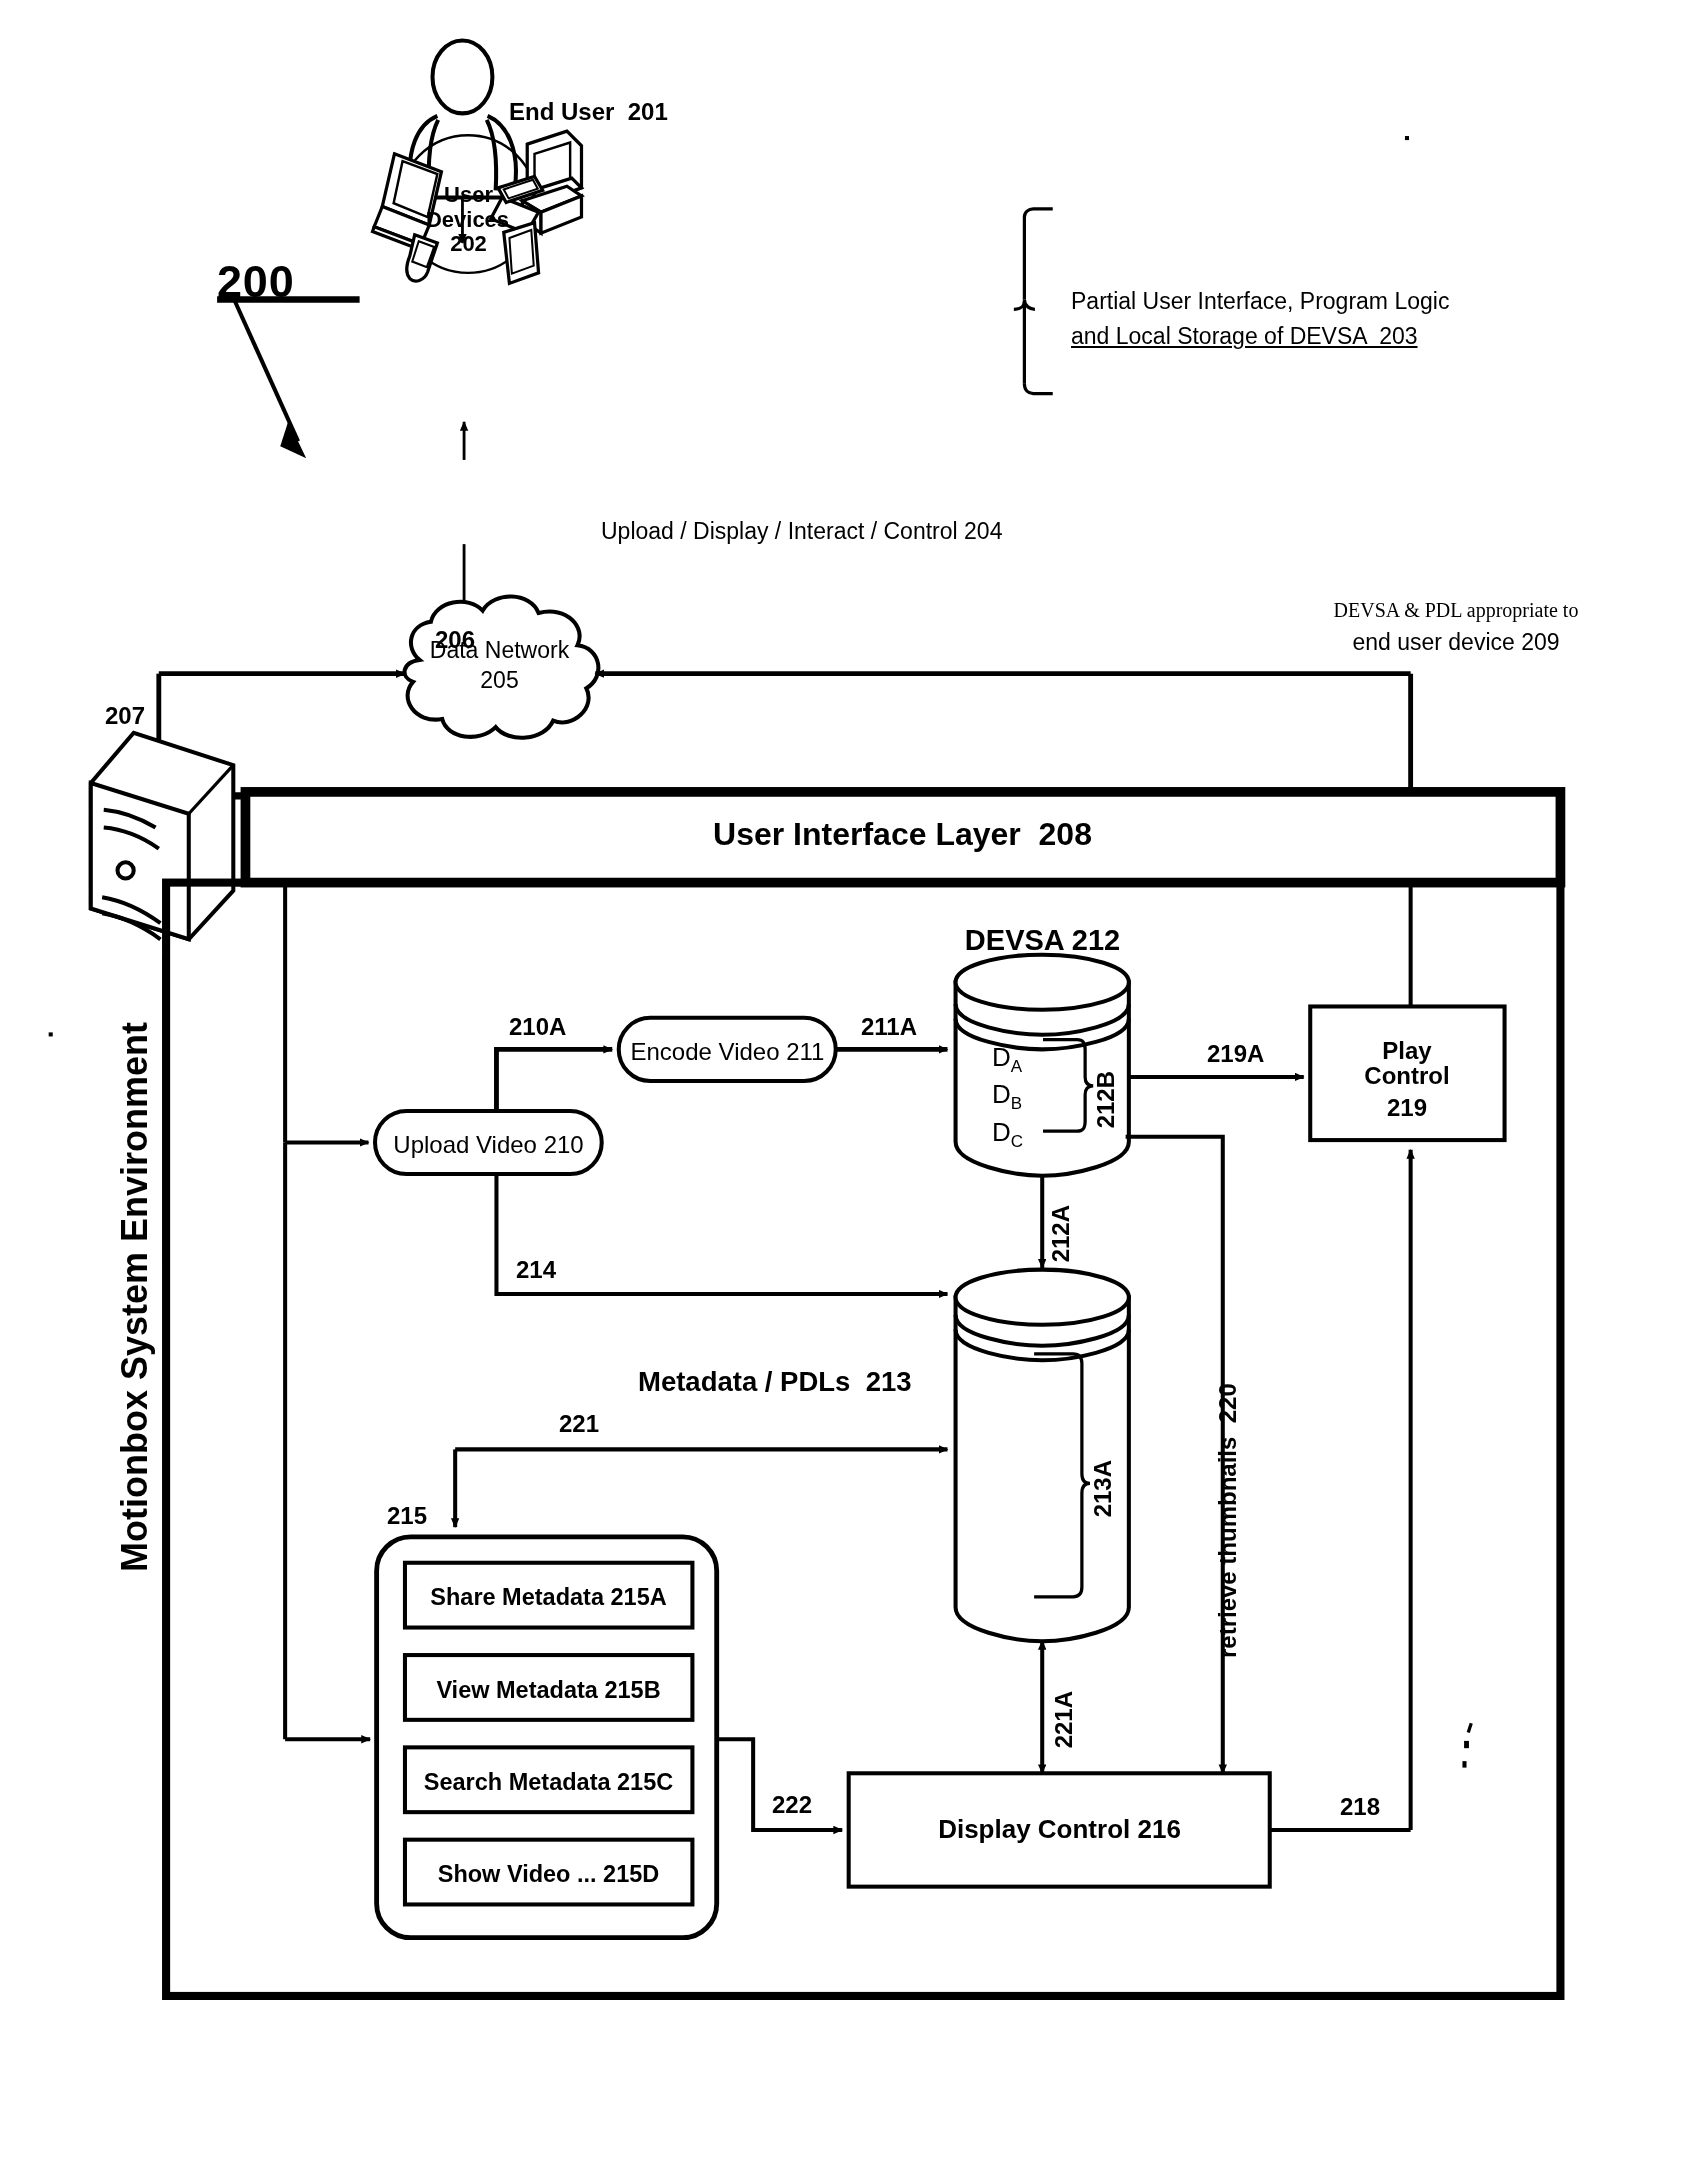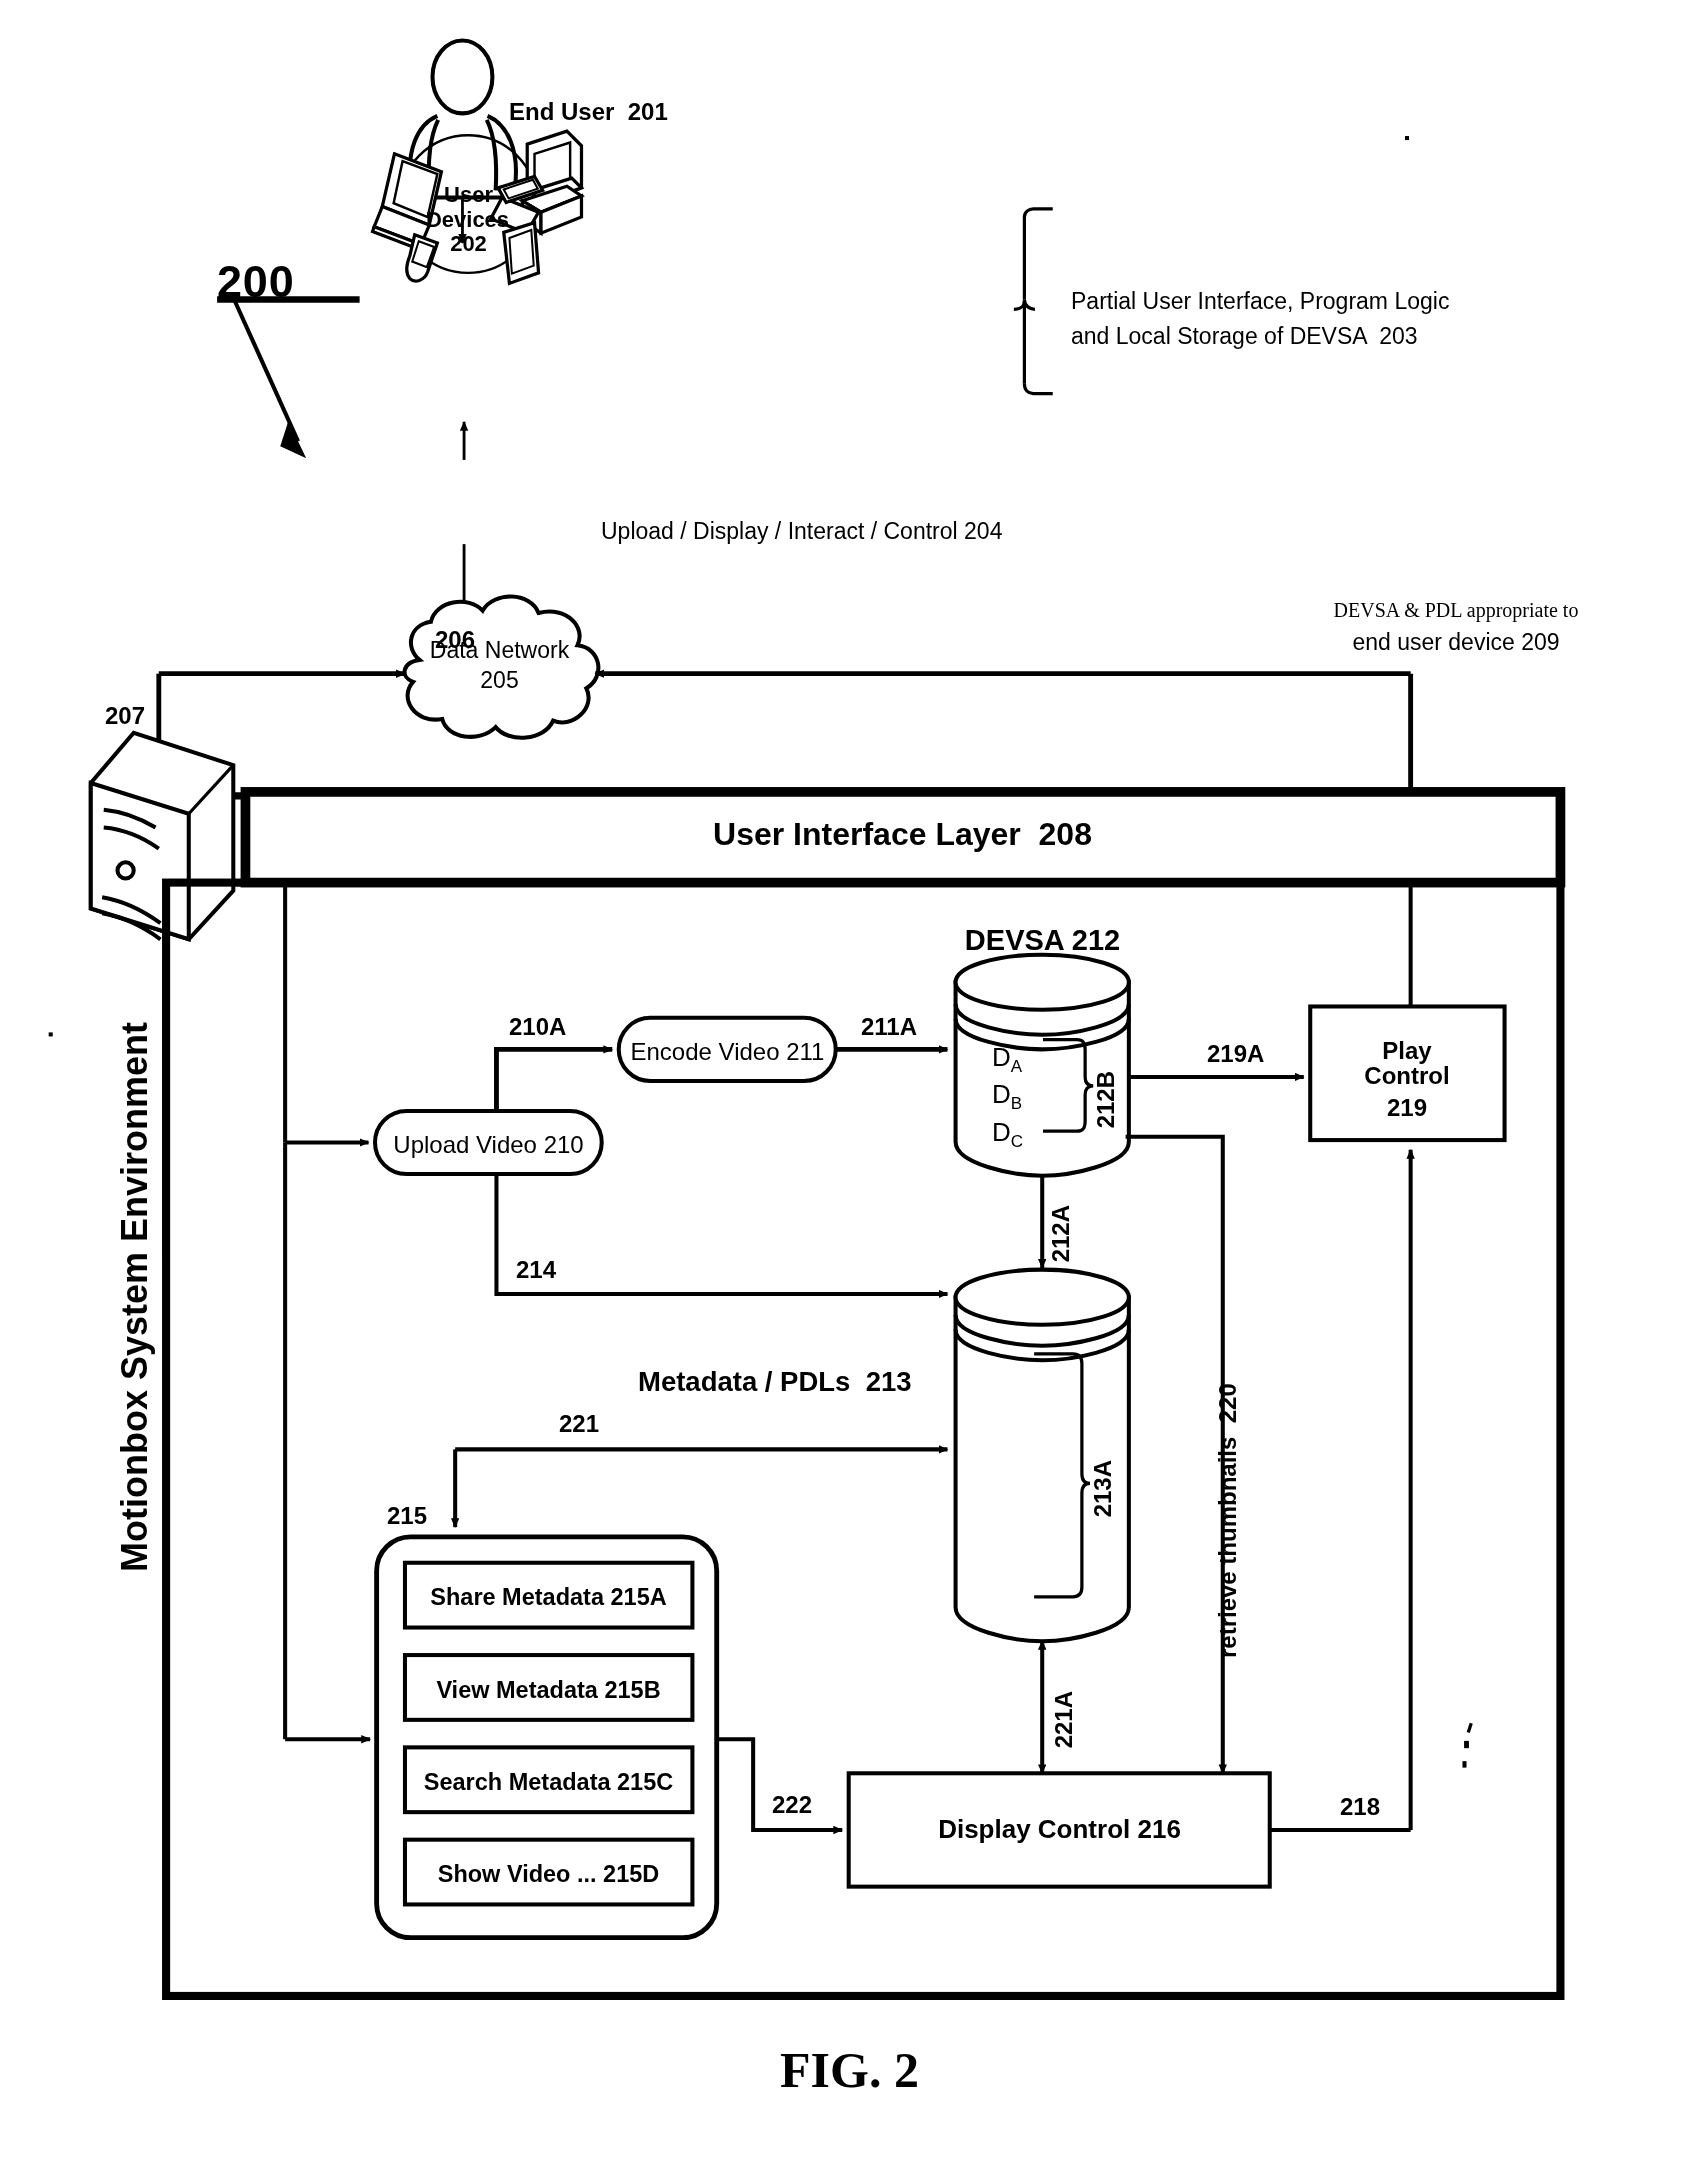--- a/index.html
+++ b/index.html
@@ -219,21 +219,21 @@
 
   <div class="abs lbl" style="left:217px;top:255px;font-size:45px;letter-spacing:0.8px;">200</div>
 
   <div class="abs lbl" style="left:509px;top:97px;font-size:24px;">End User  201</div>
 
   <div class="abs lbl ctr" style="left:428px;top:182px;width:81px;font-size:22px;">User</div>
   <div class="abs lbl ctr" style="left:415px;top:207px;width:105px;font-size:22px;">Devices</div>
   <div class="abs lbl ctr" style="left:428px;top:231px;width:81px;font-size:22px;">202</div>
 
   <div class="abs lbl nb" style="left:1071px;top:287px;font-size:23px;">Partial User Interface, Program Logic</div>
-  <div class="abs lbl nb" style="left:1071px;top:322px;font-size:23px;">and Local Storage of DEVSA  203</div>
+  <div class="abs lbl nb" style="left:1071px;top:322px;font-size:23px;text-decoration:underline;">and Local Storage of DEVSA  203</div>
 
   <div class="abs lbl nb" style="left:601px;top:517px;font-size:23px;">Upload / Display / Interact / Control 204</div>
 
   <div class="abs lbl nb ctr" style="left:407px;top:636px;width:185px;font-size:23px;">Data Network</div>
   <div class="abs lbl nb ctr" style="left:407px;top:666px;width:185px;font-size:23px;">205</div>
 
   <div class="abs lbl" style="left:435px;top:625px;font-size:24px;">206</div>
 
   <div class="abs lbl nb ctr" style="left:1278px;top:598px;width:356px;font-size:20px;font-family:Liberation Serif, serif;">DEVSA &amp; PDL appropriate to</div>
   <div class="abs lbl nb ctr" style="left:1278px;top:628px;width:356px;font-size:23px;">end user device 209</div>
@@ -291,16 +291,15 @@
   <div class="abs lbl ctr" style="left:405px;top:1860px;width:287px;font-size:23.5px;">Show Video ... 215D</div>
 
   <div class="abs lbl" style="left:772px;top:1790px;font-size:24px;">222</div>
 
   <div class="abs lbl vert" style="left:1011px;top:1705px;width:105px;text-align:center;font-size:24px;transform:rotate(-90deg);">221A</div>
 
   <div class="abs lbl ctr" style="left:849px;top:1814px;width:421px;font-size:26px;">Display Control 216</div>
 
   <div class="abs lbl" style="left:1340px;top:1792px;font-size:24px;">218</div>
 
-  <div class="abs fig-cap ctr" style="left:623px;top:2041px;width:453px;font-size:50px;">FIG. 2</div>
 
 </div>
 
 
 </body></html>

